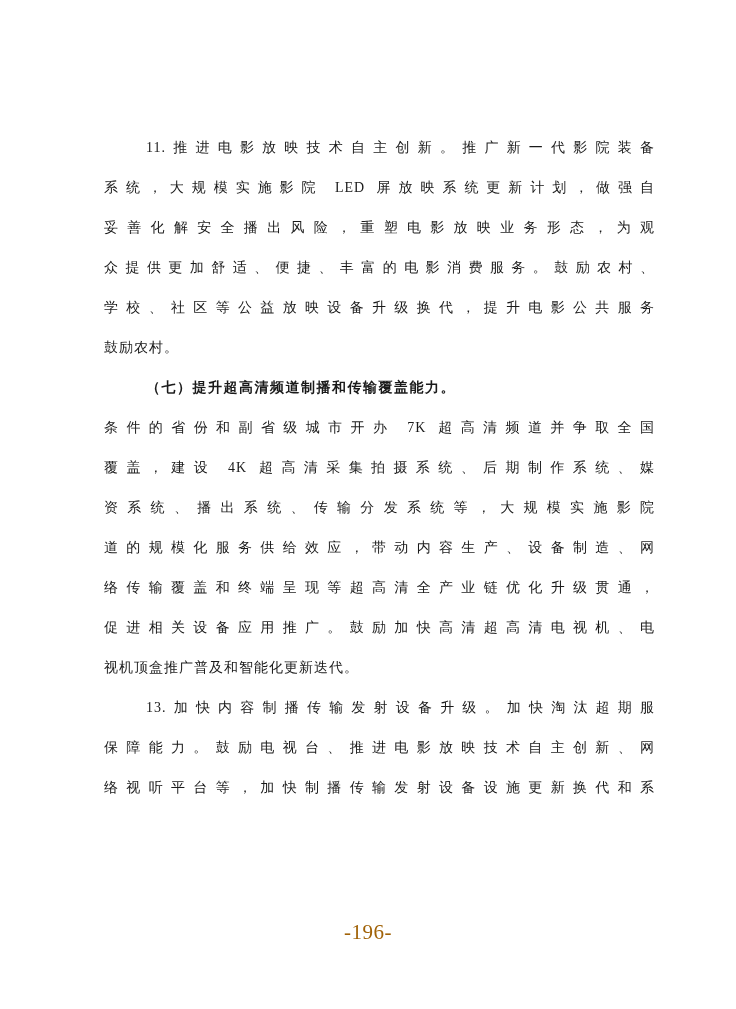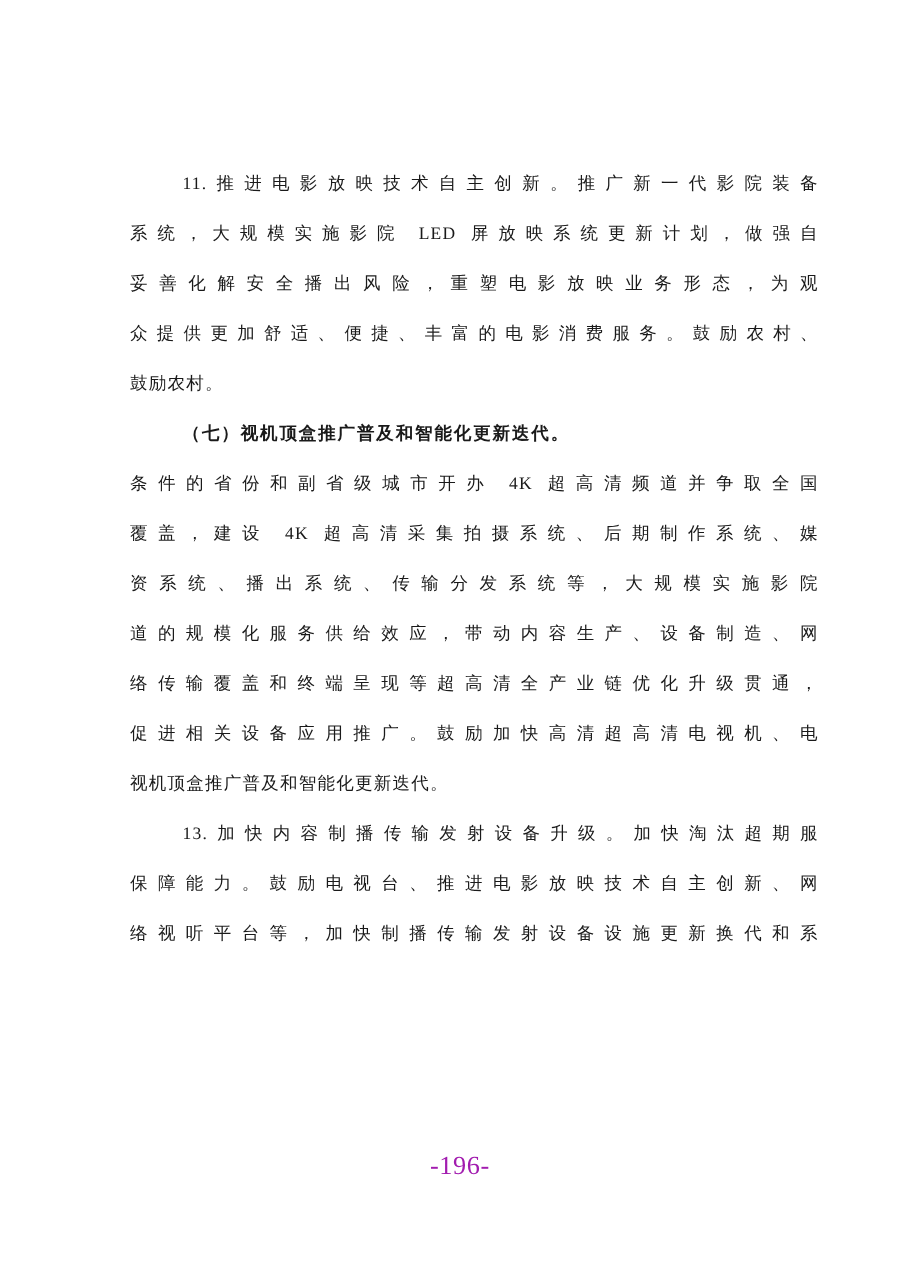--- a/index.html
+++ b/index.html
@@ -43,35 +43,36 @@
     letter-spacing: 1.5px;
   }
   .page-number {
     position: absolute;
     top: 920px;
     left: 0;
     width: 100%;
     text-align: center;
     font-size: 21px;
     letter-spacing: 0.5px;
-    color: #a21caf;
+    color: #a16207;
   }
 </style>
 </head>
 <body>
 
 <div class="page">
   <div class="content" id="body-lines">
       <div class="line justify indent">11.推进电影放映技术自主创新。推广新一代影院装备</div>
       <div class="line justify">系统，大规模实施影院 LED 屏放映系统更新计划，做强自</div>
       <div class="line justify">妥善化解安全播出风险，重塑电影放映业务形态，为观</div>
       <div class="line justify">众提供更加舒适、便捷、丰富的电影消费服务。鼓励农村、</div>
+      <div class="line justify">学校、社区等公益放映设备升级换代，提升电影公共服务</div>
       <div class="line">鼓励农村。</div>
-      <div class="line indent bold">（七）视机顶盒推广普及和智能化更新迭代。</div>
-      <div class="line justify">条件的省份和副省级城市开办 4K 超高清频道并争取全国</div>
+      <div class="line indent bold">（七）提升超高清频道制播和传输覆盖能力。</div>
+      <div class="line justify">条件的省份和副省级城市开办 7K 超高清频道并争取全国</div>
       <div class="line justify">覆盖，建设 4K 超高清采集拍摄系统、后期制作系统、媒</div>
       <div class="line justify">资系统、播出系统、传输分发系统等，大规模实施影院</div>
       <div class="line justify">道的规模化服务供给效应，带动内容生产、设备制造、网</div>
       <div class="line justify">络传输覆盖和终端呈现等超高清全产业链优化升级贯通，</div>
       <div class="line justify">促进相关设备应用推广。鼓励加快高清超高清电视机、电</div>
       <div class="line">视机顶盒推广普及和智能化更新迭代。</div>
       <div class="line justify indent">13.加快内容制播传输发射设备升级。加快淘汰超期服</div>
       <div class="line justify">保障能力。鼓励电视台、推进电影放映技术自主创新、网</div>
       <div class="line justify">络视听平台等，加快制播传输发射设备设施更新换代和系</div>
     </div>

